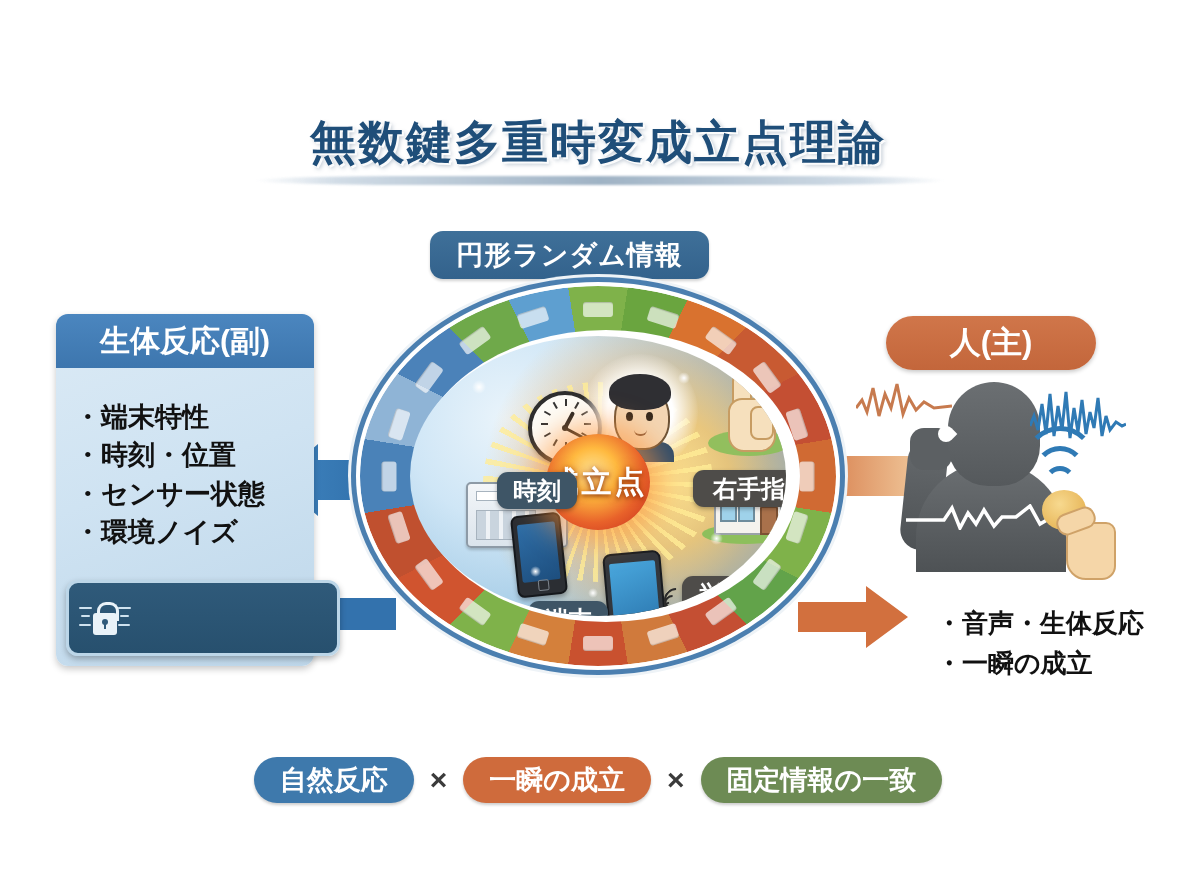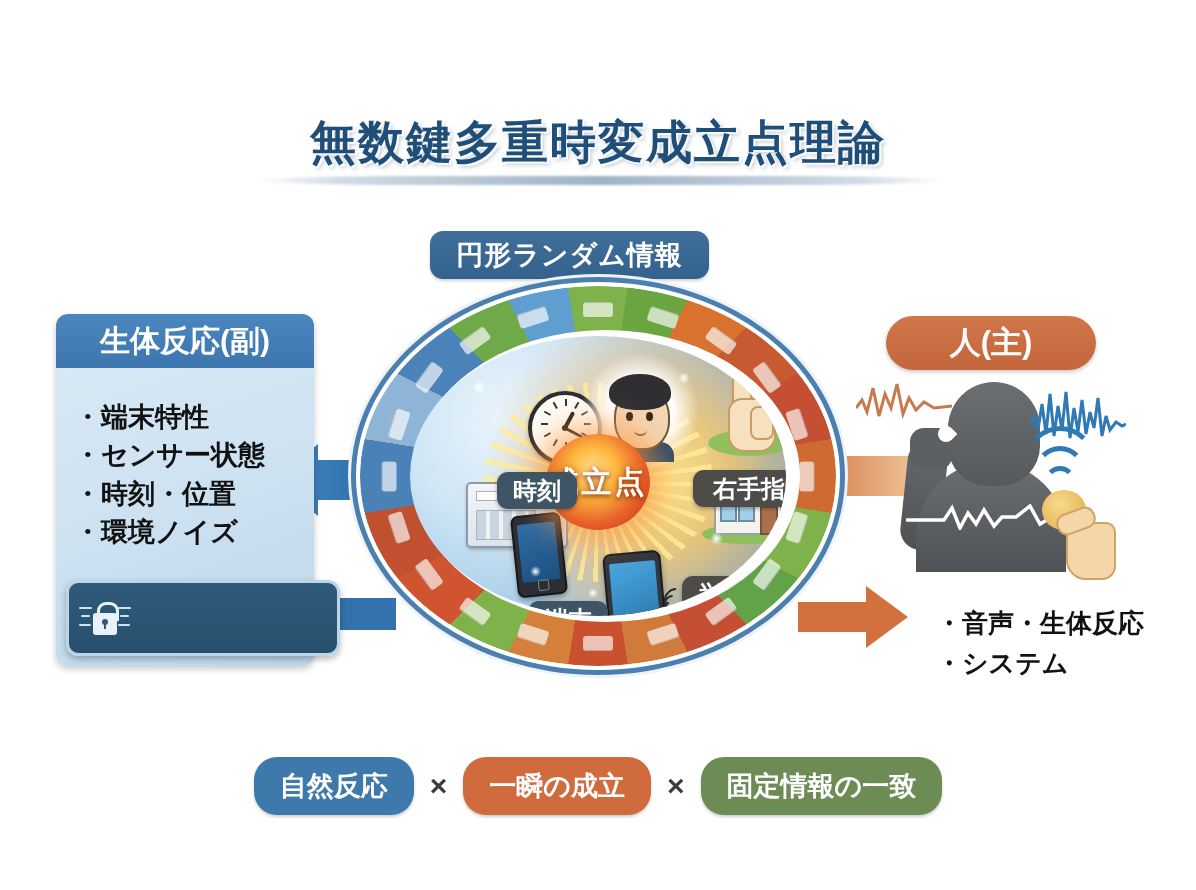--- a/index.html
+++ b/index.html
@@ -272,21 +272,21 @@
   
   .arrow{position:absolute;}
   .arrow svg{display:block;}
 
   
   .bottom-row{
     position:absolute;left:0;top:757px;width:1196px;
     display:flex;align-items:center;justify-content:center;gap:16px;
   }
   .brow-pill{
-    height:58px;border-radius:23px;display:flex;align-items:center;justify-content:center;
+    height:46px;border-radius:23px;display:flex;align-items:center;justify-content:center;
     padding:0 26px;color:#fff;font-size:27px;font-weight:bold;white-space:nowrap;
     box-shadow:0 2px 3px rgba(0,0,0,.2);
   }
   .brow-pill.blue{background:#3e79ac;}
   .brow-pill.orange{background:#cf6b3c;}
   .brow-pill.green{background:#6d8b54;}
   .brow-x{font-size:30px;font-weight:bold;color:#3b3b3b;}
 </style>
 </head>
 <body>
@@ -439,22 +439,22 @@
       <div class="cpill finger-l">右手指</div>
       <div class="cpill term">端末</div>
       <div class="cpill behav">挙動確認</div>
     </div>
   </div>
 
   <div class="left-panel">
     <div class="hdr">生体反応(副)</div>
     <ul class="bullets">
       <li>・端末特性</li>
+      <li>・時刻・位置</li>
       <li>・センサー状態</li>
-      <li>・時刻・位置</li>
       <li>・環境ノイズ</li>
     </ul>
   </div>
 
   <div class="lock-box">
     <div class="lock-ico">
       <em></em>
         <em></em>
         <em></em>
         <em></em>
@@ -490,21 +490,21 @@
       </div>
     <div class="scanpt"></div>
     <div class="touchhand">
       <div class="palm"></div>
         <div class="idx"></div>
     </div>
   </div>
 
   <ul class="right-bullets">
     <li>・音声・生体反応</li>
-    <li>・システム</li>
+    <li>・一瞬の成立</li>
   </ul>
 
   <div class="bottom-row">
     <div class="brow-pill blue">自然反応</div>
     <div class="brow-x">×</div>
     <div class="brow-pill orange">一瞬の成立</div>
     <div class="brow-x">×</div>
     <div class="brow-pill green">固定情報の一致</div>
   </div>
 

